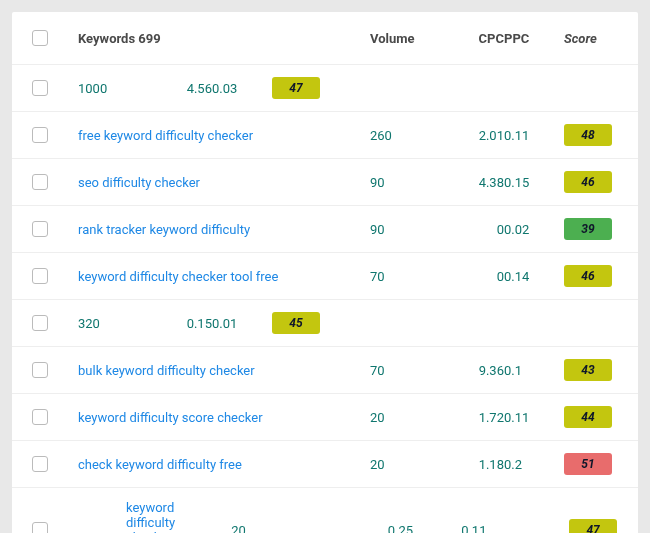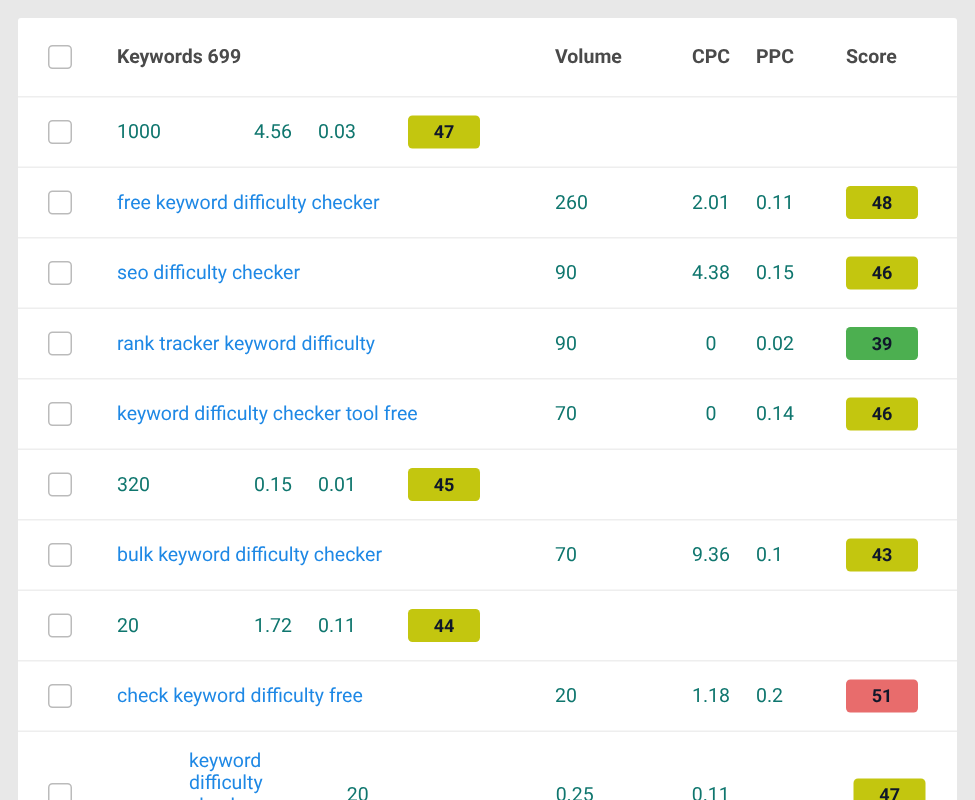--- a/index.html
+++ b/index.html
@@ -25,23 +25,23 @@
     .row {
       display: flex;
       align-items: center;
       padding: 12px 20px;
       border-bottom: 1px solid #eee;
     }
     .row:last-child { border-bottom: none; gap: 48px; }
     .col-check { width: 46px; flex: 0 0 46px; display: flex; align-items: center; }
     .col-keyword { flex: 1 1 auto; padding-right: 8px; }
     .col-volume { width: 74px; flex: 0 0 74px; text-align: left; }
-    .col-cpc { width: 60px; flex: 0 0 60px; text-align: center; }
+    .col-cpc { width: 60px; flex: 0 0 60px; text-align: right; }
     .col-ppc { width: 60px; flex: 0 0 60px; text-align: left; }
-    .col-score { width: 54px; flex: 0 0 54px; text-align: left; }
+    .col-score { width: 54px; flex: 0 0 54px; text-align: left; font-style: italic; }
     .header-row .col-keyword,
     .header-row .col-volume,
     .header-row .col-cpc,
     .header-row .col-ppc,
     .header-row .col-score {
       font-weight: 700;
       color: #4a4a4a;
       font-size: 13px;
     }
     .checkbox {
@@ -154,20 +154,21 @@
         <div class="col-keyword"><a class="keyword-link">bulk keyword difficulty checker</a></div>
         <div class="col-volume cell-val">70</div>
         <div class="col-cpc cell-val">9.36</div>
         <div class="col-ppc cell-val">0.1</div>
         <div class="col-score"><span class="score-badge score-yellow">43</span></div>
       </div>
       <div class="row">
         <div class="col-check">
           <span class="checkbox"></span>
         </div>
+        <div class="col-keyword"><a class="keyword-link">keyword difficulty score checker</a></div>
         <div class="col-volume cell-val">20</div>
         <div class="col-cpc cell-val">1.72</div>
         <div class="col-ppc cell-val">0.11</div>
         <div class="col-score"><span class="score-badge score-yellow">44</span></div>
       </div>
       <div class="row">
         <div class="col-check">
           <span class="checkbox"></span>
         </div>
         <div class="col-keyword"><a class="keyword-link">check keyword difficulty free</a></div>

